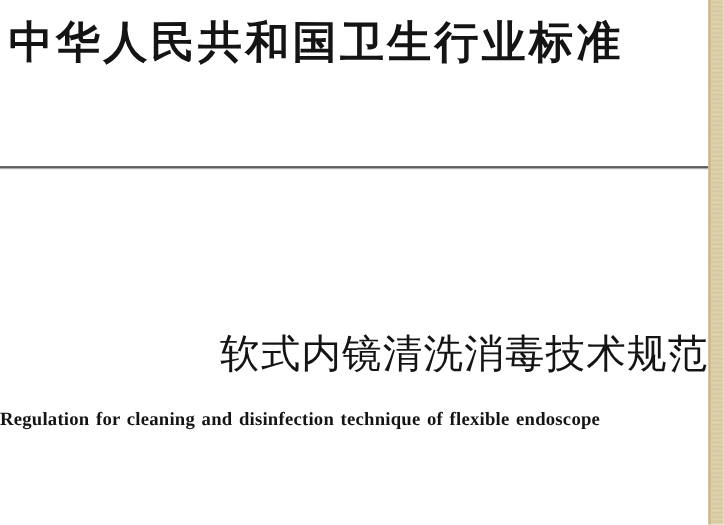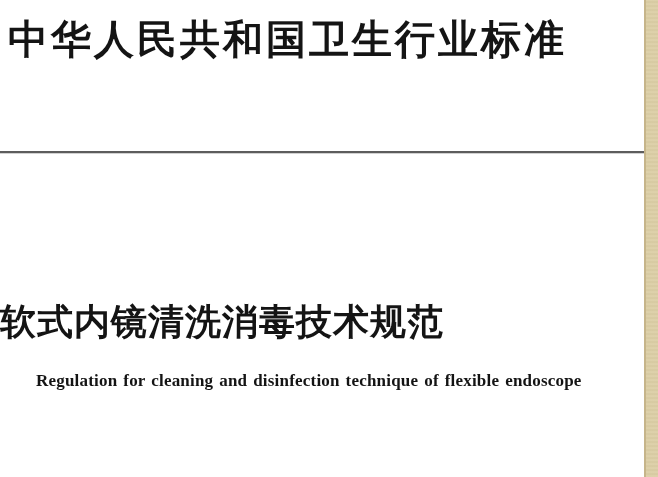--- a/index.html
+++ b/index.html
@@ -69,42 +69,41 @@
     width: 644px;
     height: 2px;
     background: var(--rule);
     box-shadow: 0 1px 0 rgba(0,0,0,0.18);
   }
   .doc-title-zh {
     position: absolute;
     top: 302px;
     left: 0;
     width: 644px;
-    text-align: left;
+    text-align: right;
     font-size: 36px;
-    font-weight: bold;
+    font-weight: normal;
     letter-spacing: 1px;
     line-height: 1.1;
     color: var(--text);
     white-space: nowrap;
   }
   .doc-title-en {
     position: absolute;
     top: 371px;
     left: 0;
     width: 520px;
     text-align: right;
     font-family: "Liberation Serif", "DejaVu Serif", serif;
     font-size: 17px;
     font-weight: bold;
     letter-spacing: 0.2px;
     word-spacing: 1.5px;
     color: var(--text);
     white-space: nowrap;
-    margin-left: 36px;
   }
 </style>
 </head>
 <body>
 
 <div class="page">
 
   <div class="standard-name">中华人民共和国卫生行业标准</div>
 
 

